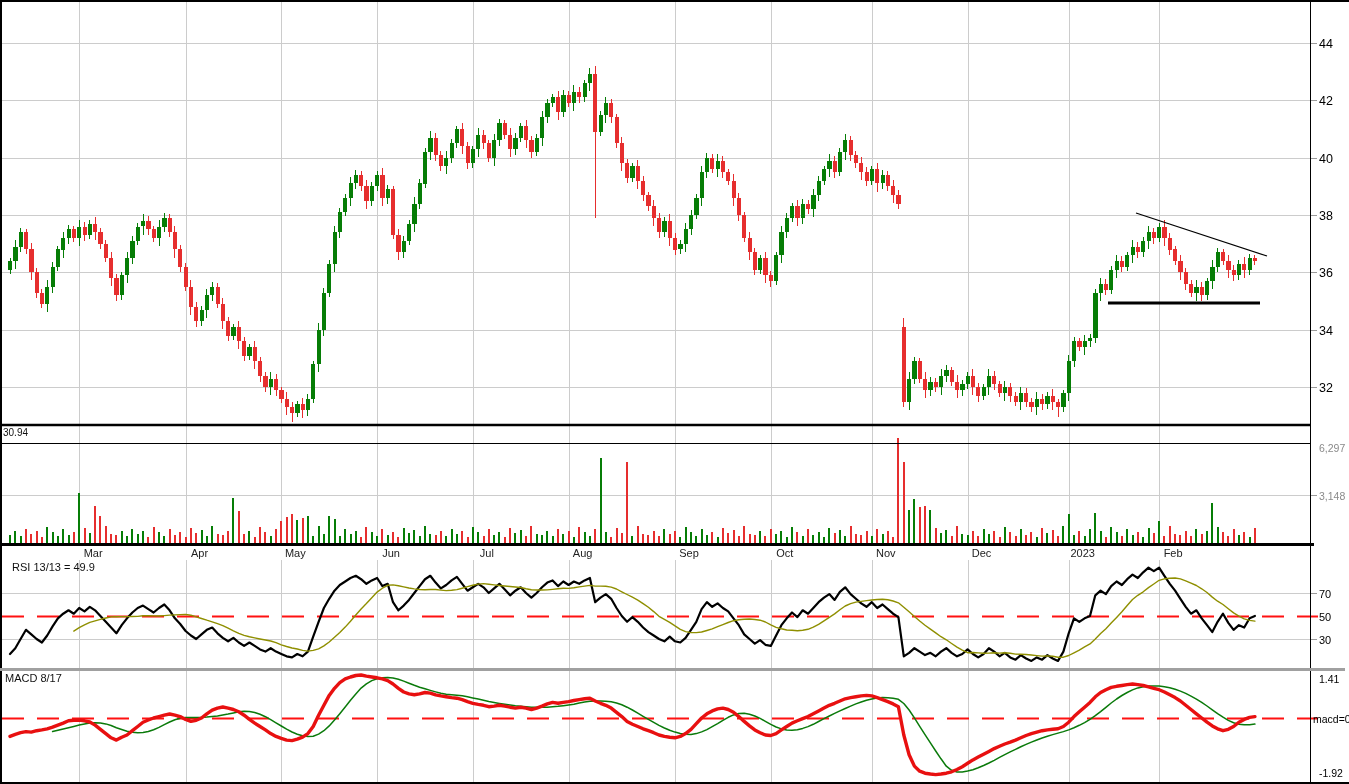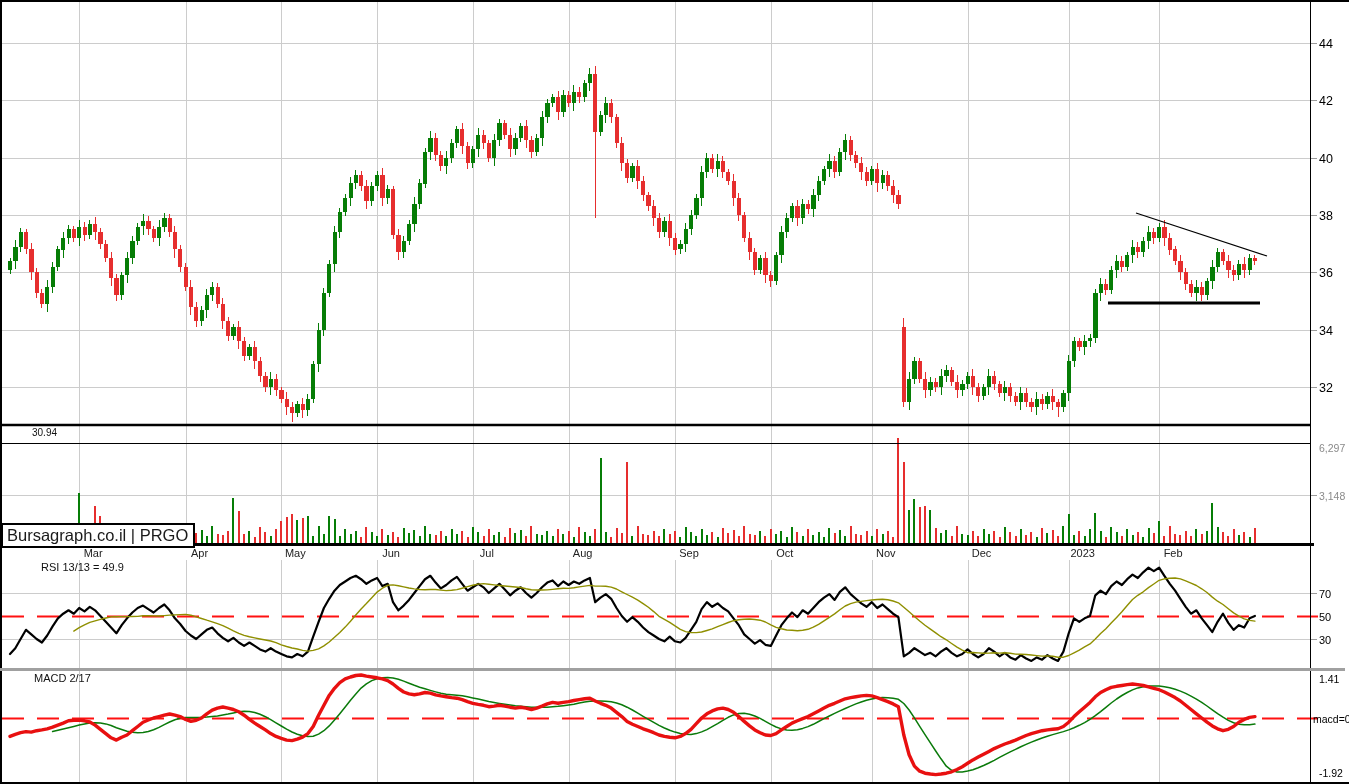--- a/index.html
+++ b/index.html
@@ -1,18 +1,18 @@
 <!DOCTYPE html>
 <html><head>
 <meta charset="utf-8">
 <style>
   html,body{margin:0;padding:0;background:#fff;}
   .chart-frame{position:relative;width:1349px;height:784px;background:#ffffff;overflow:hidden;
     font-family:"Liberation Sans",sans-serif;}
-  .overlay-label{position:absolute;color:#000;background:transparent;white-space:nowrap;padding-left:29px;}
+  .overlay-label{position:absolute;color:#000;background:transparent;white-space:nowrap;}
   .watermark{left:1px;top:523px;border:2px solid #000;background:#fff;padding:0 5px 1px 4px;
     font-size:16.5px;color:#1a1a1a;line-height:20px;}
   .rsi-title{left:12px;top:561px;font-size:11px;color:#111;}
   .macd-title{left:5px;top:672px;font-size:11px;color:#111;}
   .support-label{left:3px;top:427px;font-size:10px;color:#111;}
   svg{position:absolute;left:0;top:0;}
 </style>
 </head>
 <body>
 
@@ -856,17 +856,16 @@
       <g>
         <line x1="0" y1="1" x2="1349" y2="1" stroke="#000000" stroke-width="2" shape-rendering="crispEdges"></line>
         <line x1="1" y1="0" x2="1" y2="784" stroke="#000000" stroke-width="2" shape-rendering="crispEdges"></line>
         <line x1="1310.5" y1="0" x2="1310.5" y2="782" stroke="#000000" stroke-width="1.2" shape-rendering="crispEdges"></line>
         <line x1="0" y1="443.5" x2="1310" y2="443.5" stroke="#000000" stroke-width="1.2" shape-rendering="crispEdges"></line>
         <line x1="0" y1="544.5" x2="1314" y2="544.5" stroke="#000000" stroke-width="3" shape-rendering="crispEdges"></line>
         <line x1="0" y1="669.5" x2="1345" y2="669.5" stroke="#a0a0a0" stroke-width="3.5" shape-rendering="crispEdges"></line>
         <line x1="0" y1="783" x2="1349" y2="783" stroke="#000000" stroke-width="2.4" shape-rendering="crispEdges"></line>
       </g>
     </svg>
-  <div class="overlay-label watermark">Bursagraph.co.il | PRGO</div>
   <div class="overlay-label rsi-title">RSI 13/13 = 49.9</div>
-  <div class="overlay-label macd-title">MACD 2/17</div>
+  <div class="overlay-label macd-title">MACD 8/17</div>
   <div class="overlay-label support-label">30.94</div>
 </div>
 
 </body></html>

